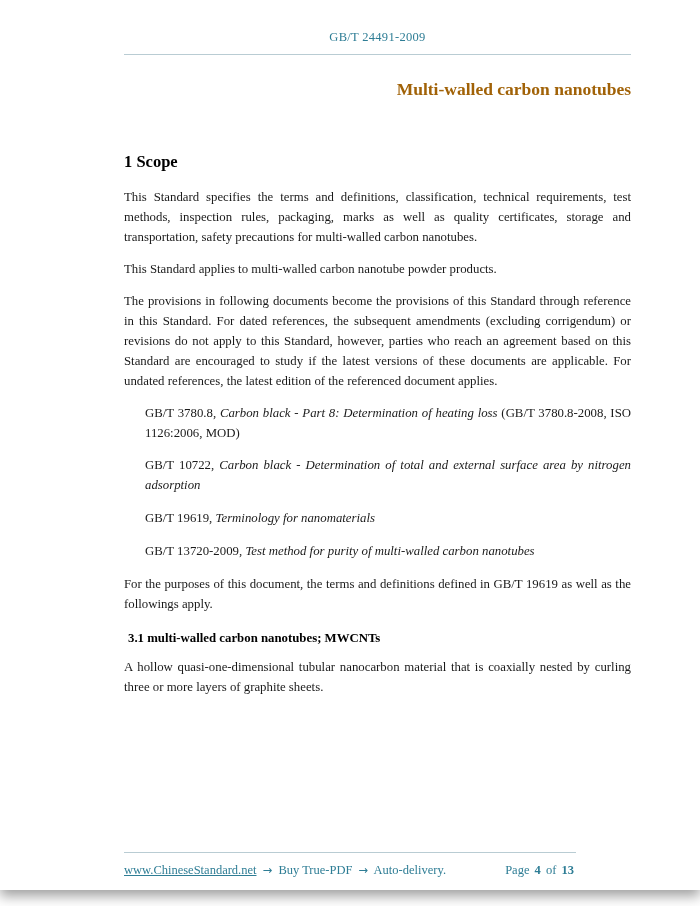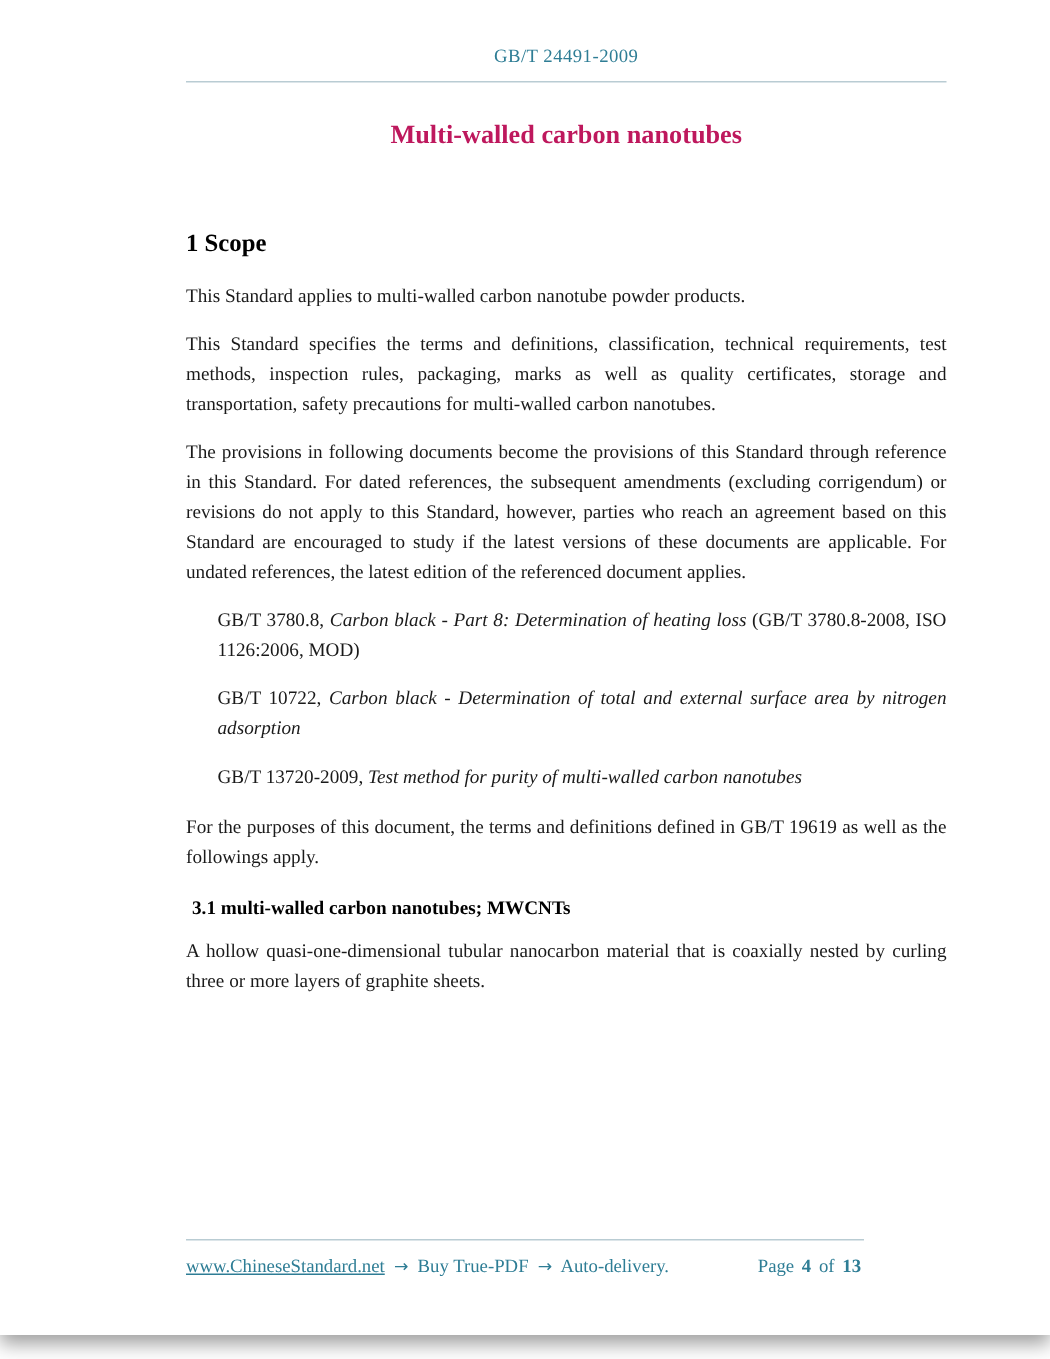--- a/index.html
+++ b/index.html
@@ -26,24 +26,24 @@
     color: var(--accent);
     font-size: 12.5px;
     letter-spacing: 0.3px;
   }
   .rule {
     border: none;
     border-top: 1px solid var(--rule);
     margin-top: 9px;
   }
   h1.doc-title {
-    text-align: center;
+    text-align: right;
     font-size: 17.5px;
     font-weight: bold;
-    color: #be185d;
+    color: #a16207;
     margin-top: 24px;
     margin-bottom: 52px;
   }
   h2.section-heading {
     font-size: 16.5px;
     font-weight: bold;
     color: #000;
     margin: 24px 0 16px 0;
   }
   p.body-text {
@@ -64,21 +64,21 @@
   p.sub-heading {
     font-size: 12.8px;
     font-weight: bold;
     color: #000;
     margin: 16px 0 12px 4px;
   }
   footer.page-footer {
     position: absolute;
     left: 124px;
     right: 124px;
-    bottom: 38px;
+    bottom: 12px;
   }
   footer.page-footer .rule { margin: 0 0 10px 0; }
   .footer-row {
     display: flex;
     justify-content: space-between;
     align-items: baseline;
     font-size: 12.5px;
     color: var(--accent);
   }
   .footer-left span, .footer-left a { margin-right: 3px; }
@@ -98,29 +98,30 @@
   <header>
     <div class="doc-number">GB/T 24491-2009</div>
     <hr class="rule">
   </header>
 
   <h1 class="doc-title">Multi-walled carbon nanotubes</h1>
 
   <main>
 
     <h2 class="section-heading">1 Scope</h2>
+    <p class="body-text">This Standard specifies the terms and definitions, classification, technical requirements, test methods, inspection rules, packaging, marks as well as quality certificates, storage and transportation, safety precautions for multi-walled carbon nanotubes.</p>
     <p class="body-text">This Standard applies to multi-walled carbon nanotube powder products.</p>
-    <p class="body-text">This Standard specifies the terms and definitions, classification, technical requirements, test methods, inspection rules, packaging, marks as well as quality certificates, storage and transportation, safety precautions for multi-walled carbon nanotubes.</p>
 
     <p class="body-text">The provisions in following documents become the provisions of this Standard through reference in this Standard. For dated references, the subsequent amendments (excluding corrigendum) or revisions do not apply to this Standard, however, parties who reach an agreement based on this Standard are encouraged to study if the latest versions of these documents are applicable. For undated references, the latest edition of the referenced document applies.</p>
 
     <p class="reference"><span>GB/T 3780.8, </span><em>Carbon black - Part 8: Determination of heating loss</em><span> (GB/T 3780.8-2008, ISO 1126:2006, MOD)</span></p>
 
     <p class="reference"><span>GB/T 10722, </span><em>Carbon black - Determination of total and external surface area by nitrogen adsorption</em><span></span></p>
 
+    <p class="reference"><span>GB/T 19619, </span><em>Terminology for nanomaterials</em><span></span></p>
 
     <p class="reference"><span>GB/T 13720-2009, </span><em>Test method for purity of multi-walled carbon nanotubes</em><span></span></p>
 
     <p class="body-text">For the purposes of this document, the terms and definitions defined in GB/T 19619 as well as the followings apply.</p>
     <p class="sub-heading">3.1 multi-walled carbon nanotubes; MWCNTs</p>
     <p class="body-text">A hollow quasi-one-dimensional tubular nanocarbon material that is coaxially nested by curling three or more layers of graphite sheets.</p>
 
   </main>
 
   <footer class="page-footer">

